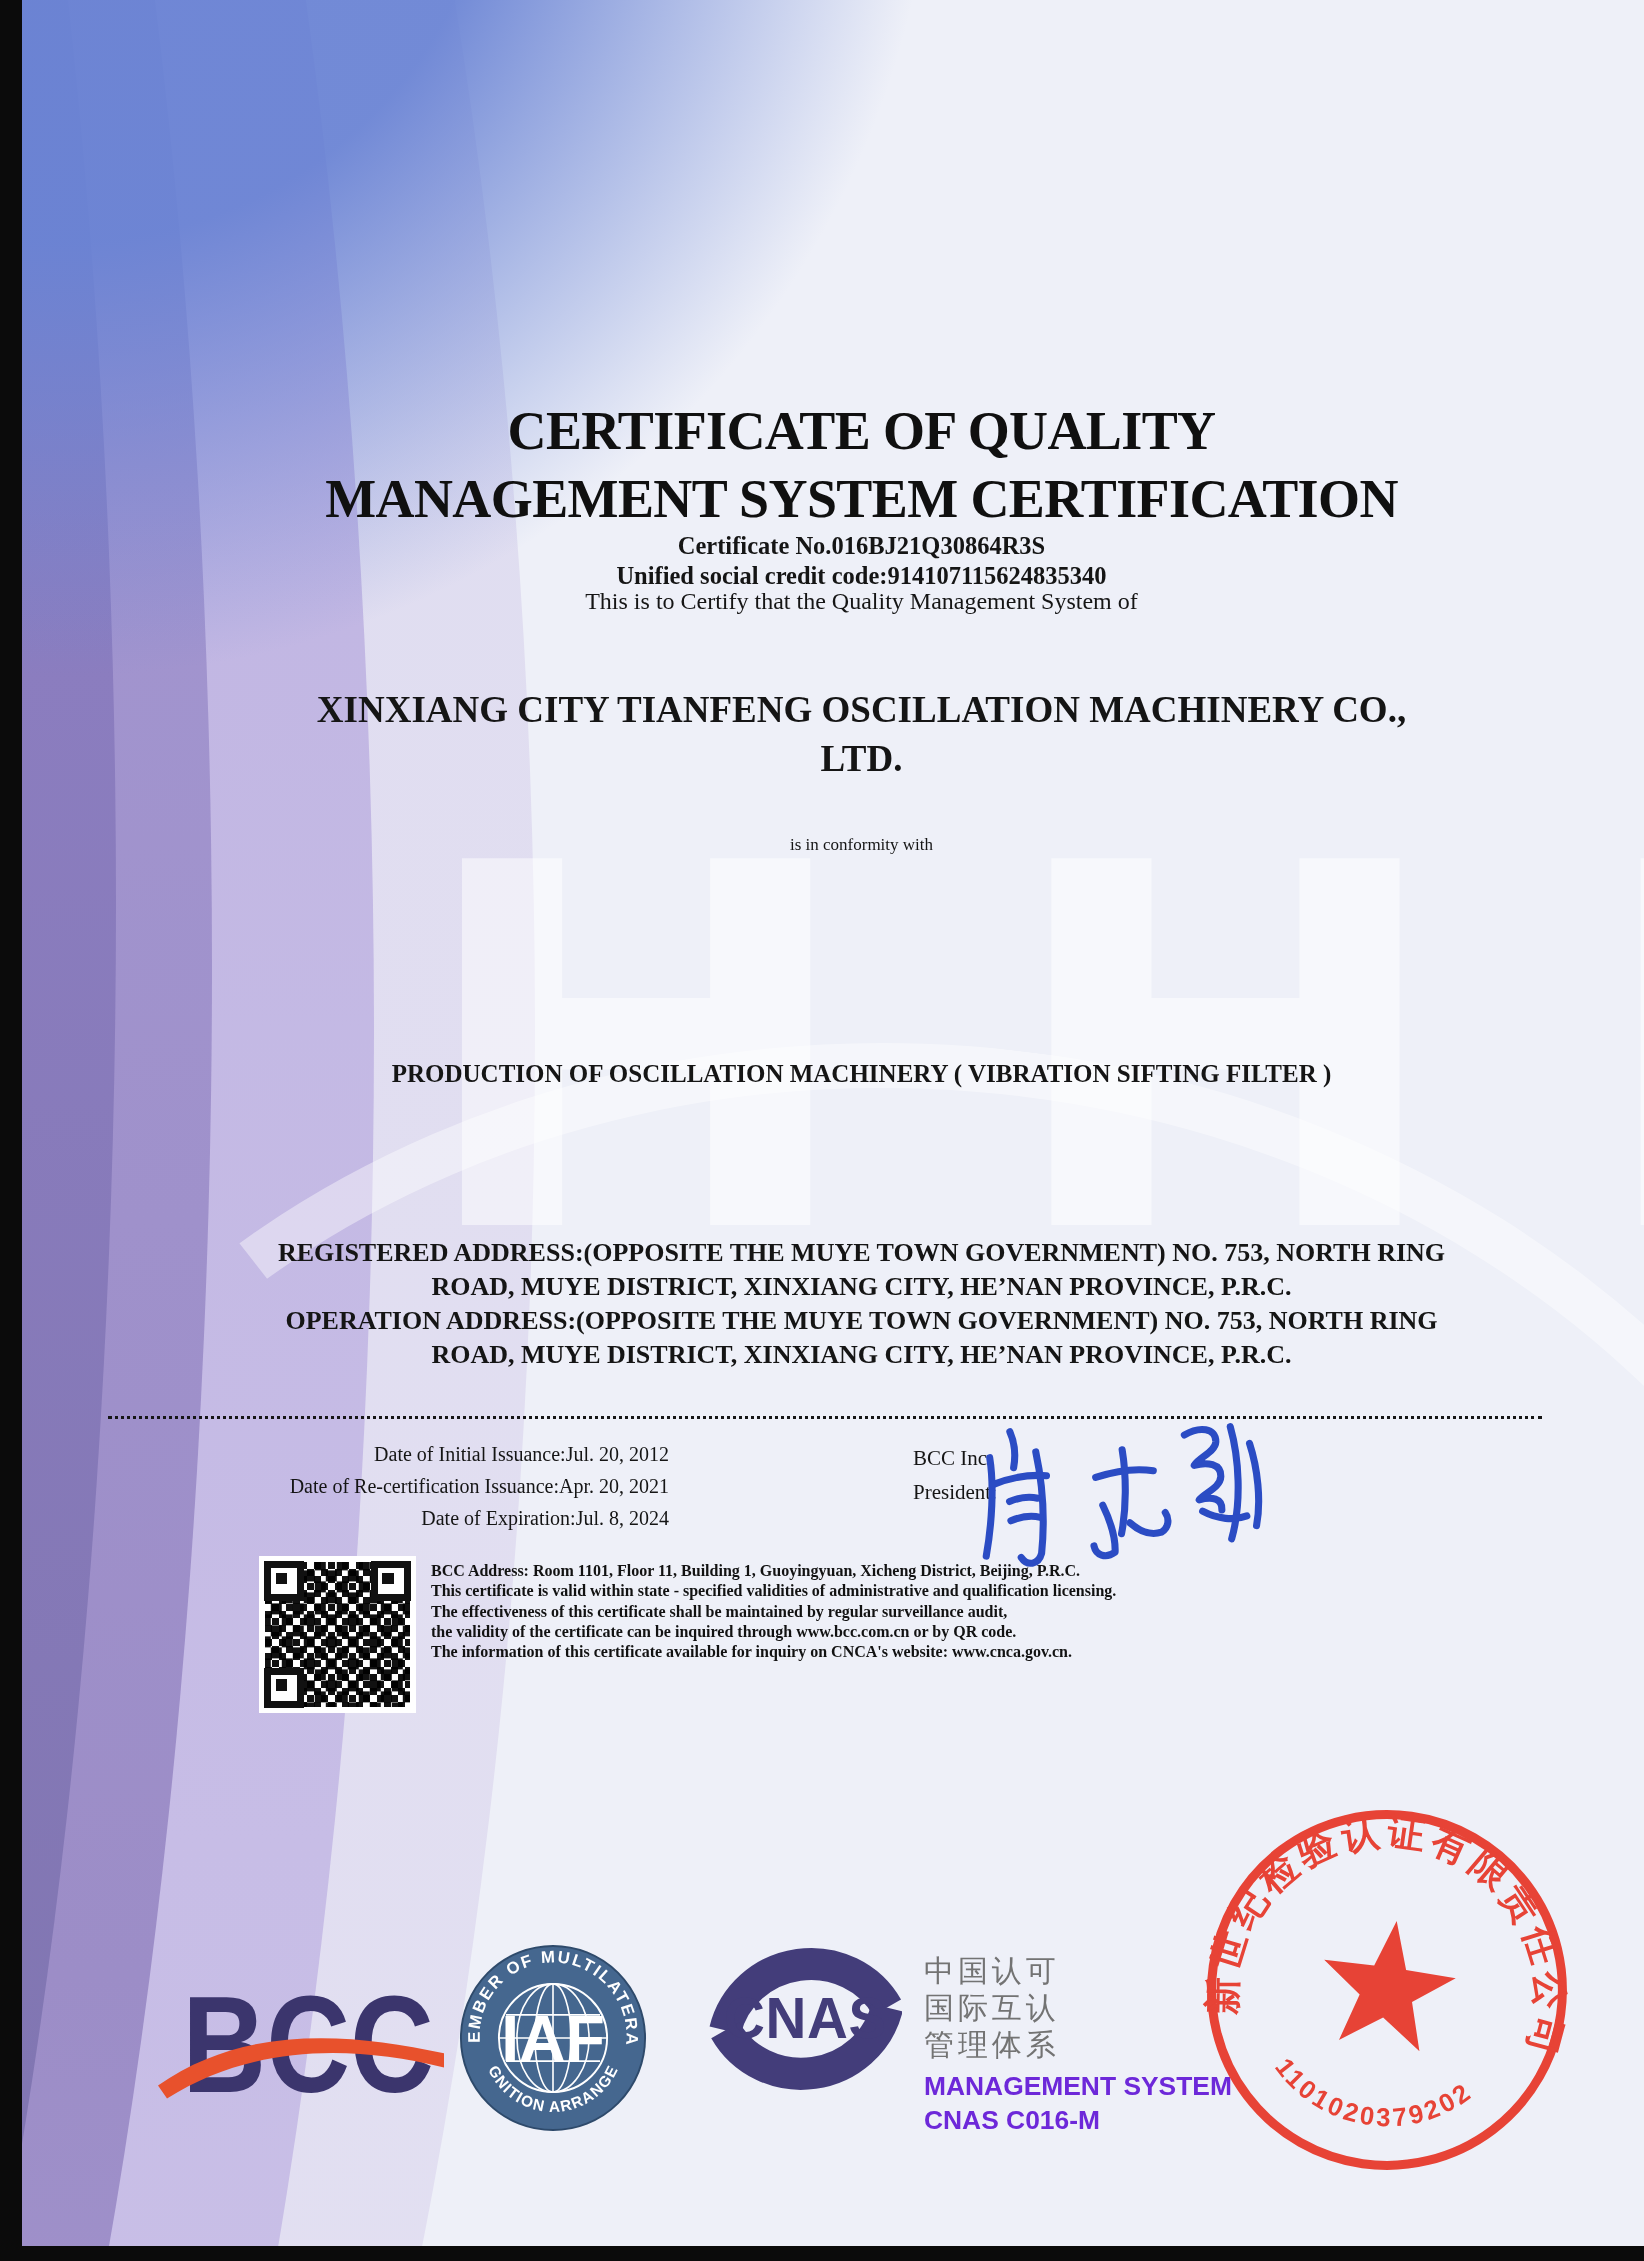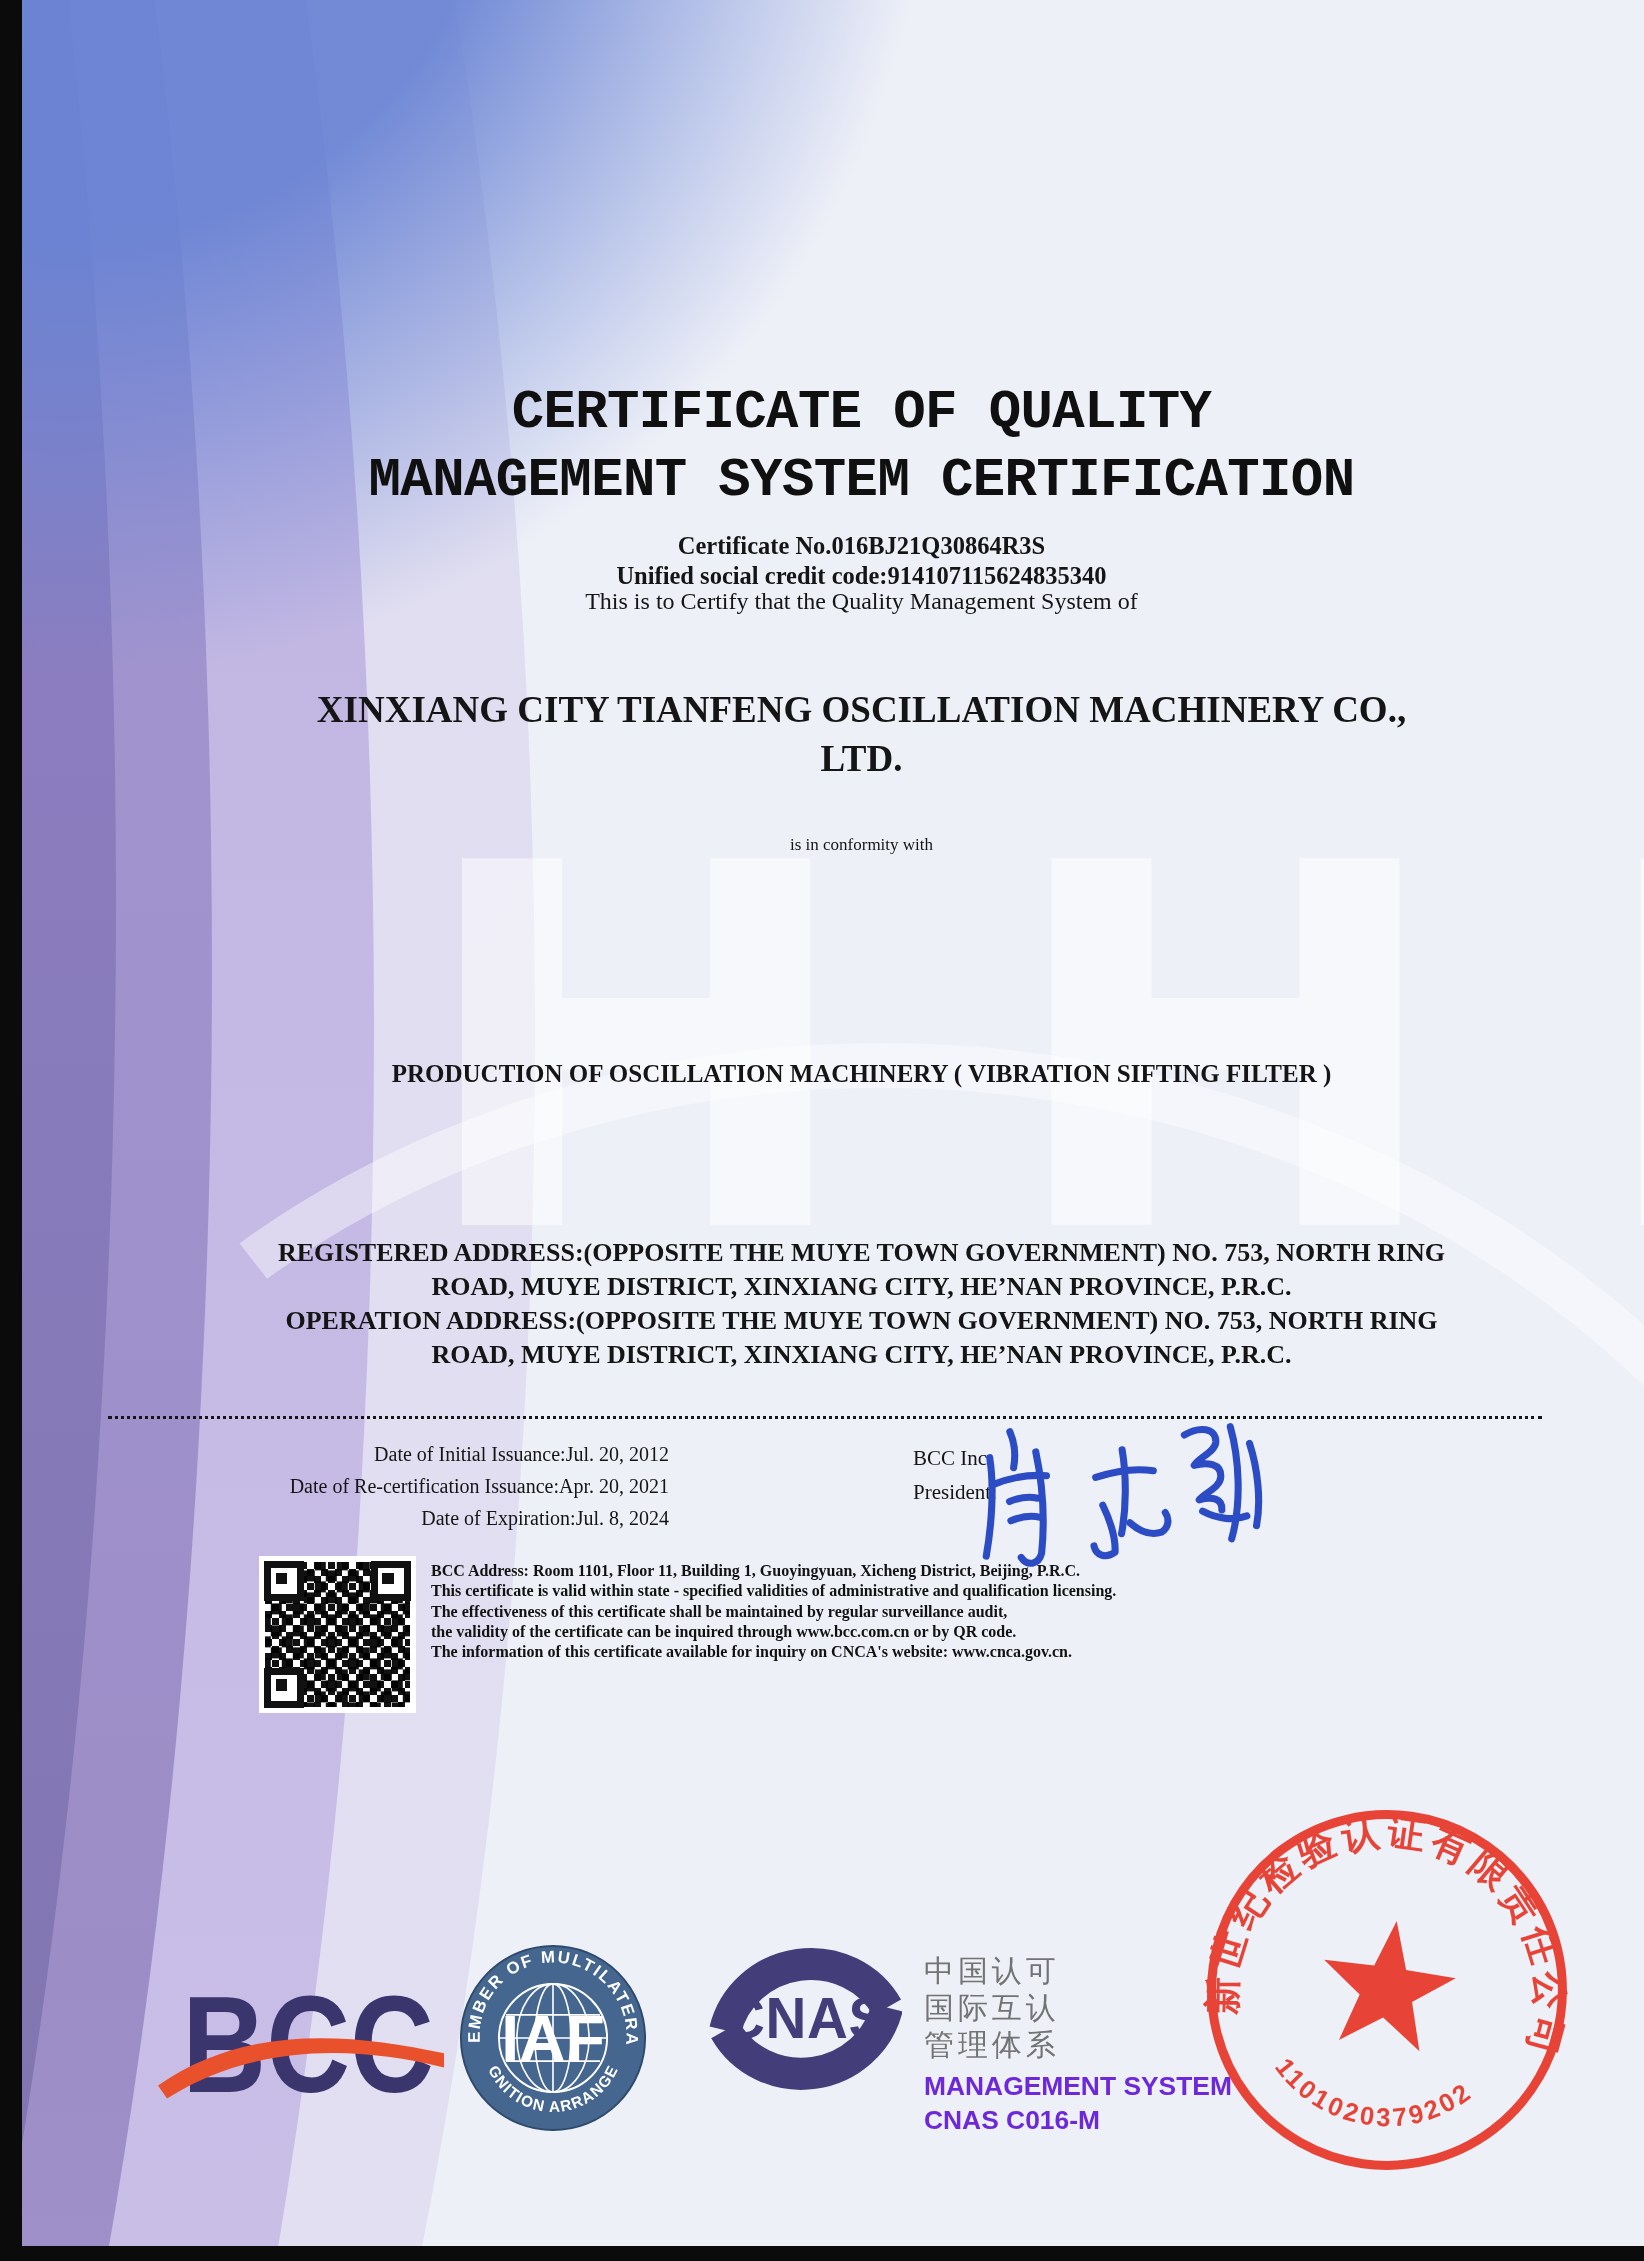--- a/index.html
+++ b/index.html
@@ -25,21 +25,21 @@
   .wash-blue{left:-806px;top:-1064px;width:1741px;height:1741px;border-radius:50%;
     background:radial-gradient(closest-side,rgba(105,131,212,.92) 50%,rgba(105,131,212,0) 100%);z-index:0;}
   
   .wm-letters{left:413px;top:774px;width:1187px;height:568px;overflow:hidden;z-index:1;
     font-family:"DejaVu Sans",sans-serif;font-weight:700;font-size:503px;line-height:555px;
     letter-spacing:135px;color:rgba(255,255,255,.5);transform:scaleX(1.06);transform-origin:left top;}
   .wm-arc{left:-129px;top:1045px;width:1999px;height:1741px;border-radius:50%;z-index:1;
     border:45px solid transparent;border-top-color:rgba(255,255,255,.42);transform:rotate(7deg);}
   
   .col{left:110px;width:1503px;text-align:center;z-index:5;}
-  .title{top:379px;font-size:54px;font-weight:700;line-height:68px;letter-spacing:-0.6px;color:#101010;font-family:Liberation Mono, monospace;}
+  .title{top:397px;font-size:54px;font-weight:700;line-height:68px;letter-spacing:-0.6px;color:#101010;}
   .certno{top:531px;font-size:24.5px;font-weight:700;line-height:30px;}
   .certify{top:588px;font-size:24px;}
   .company{top:685px;font-size:37px;font-weight:700;line-height:49px;}
   .conformity{top:835px;font-size:17px;}
   .standard{top:871px;font-size:24px;}
   .scope{top:1060px;font-size:25px;font-weight:700;z-index:5;}
   .addresses{top:1236px;font-size:26px;font-weight:700;line-height:34px;}
   .dotline{left:108px;top:1416px;width:1434px;border-top:3.2px dotted #161616;z-index:5;}
   .dates{left:110px;top:1438px;width:559px;text-align:right;font-size:20px;line-height:32px;z-index:5;}
   .issuer{left:913px;top:1441px;font-size:21px;line-height:34px;z-index:5;}

